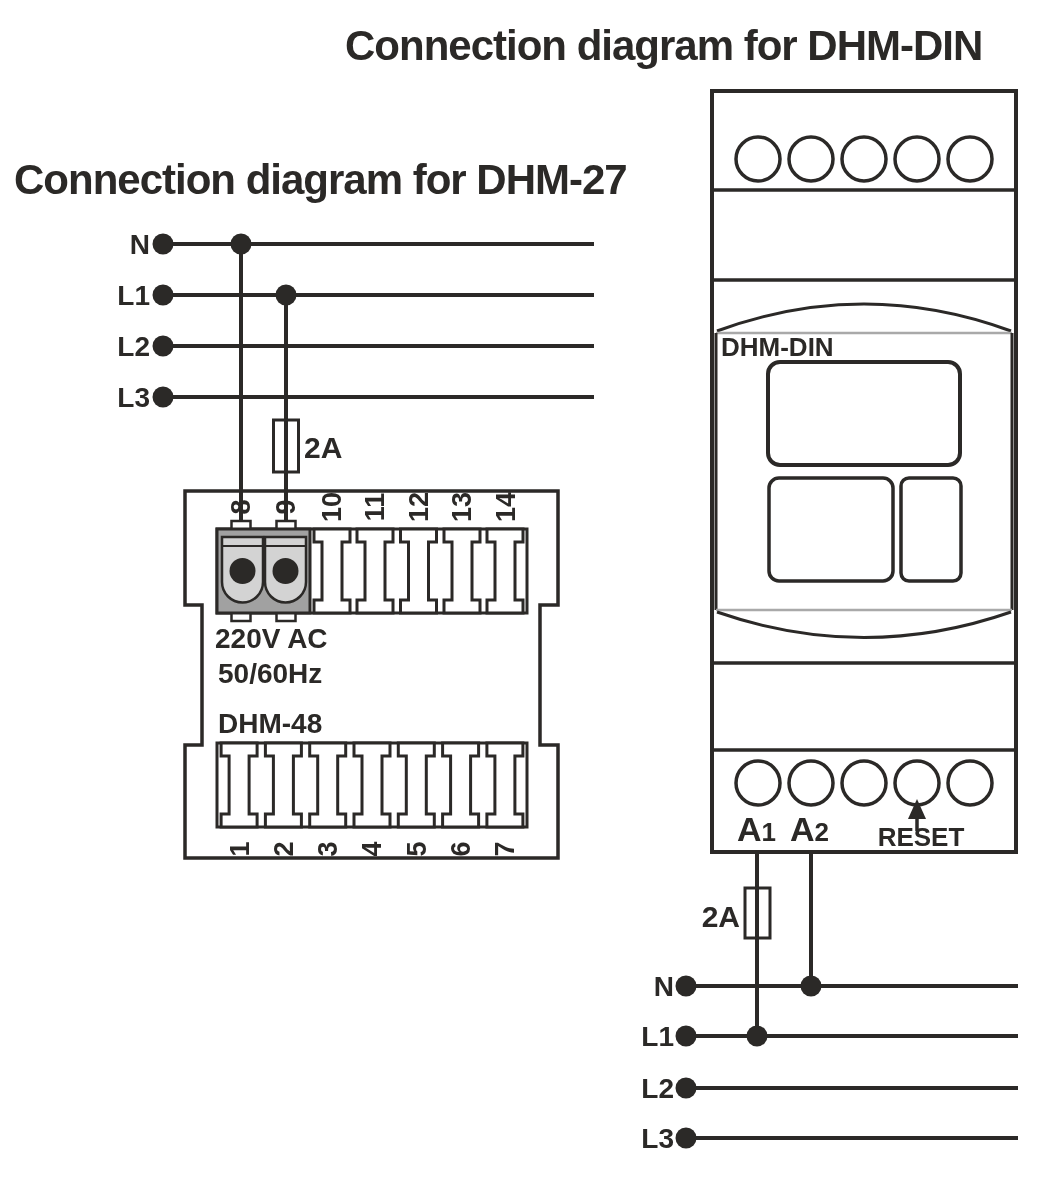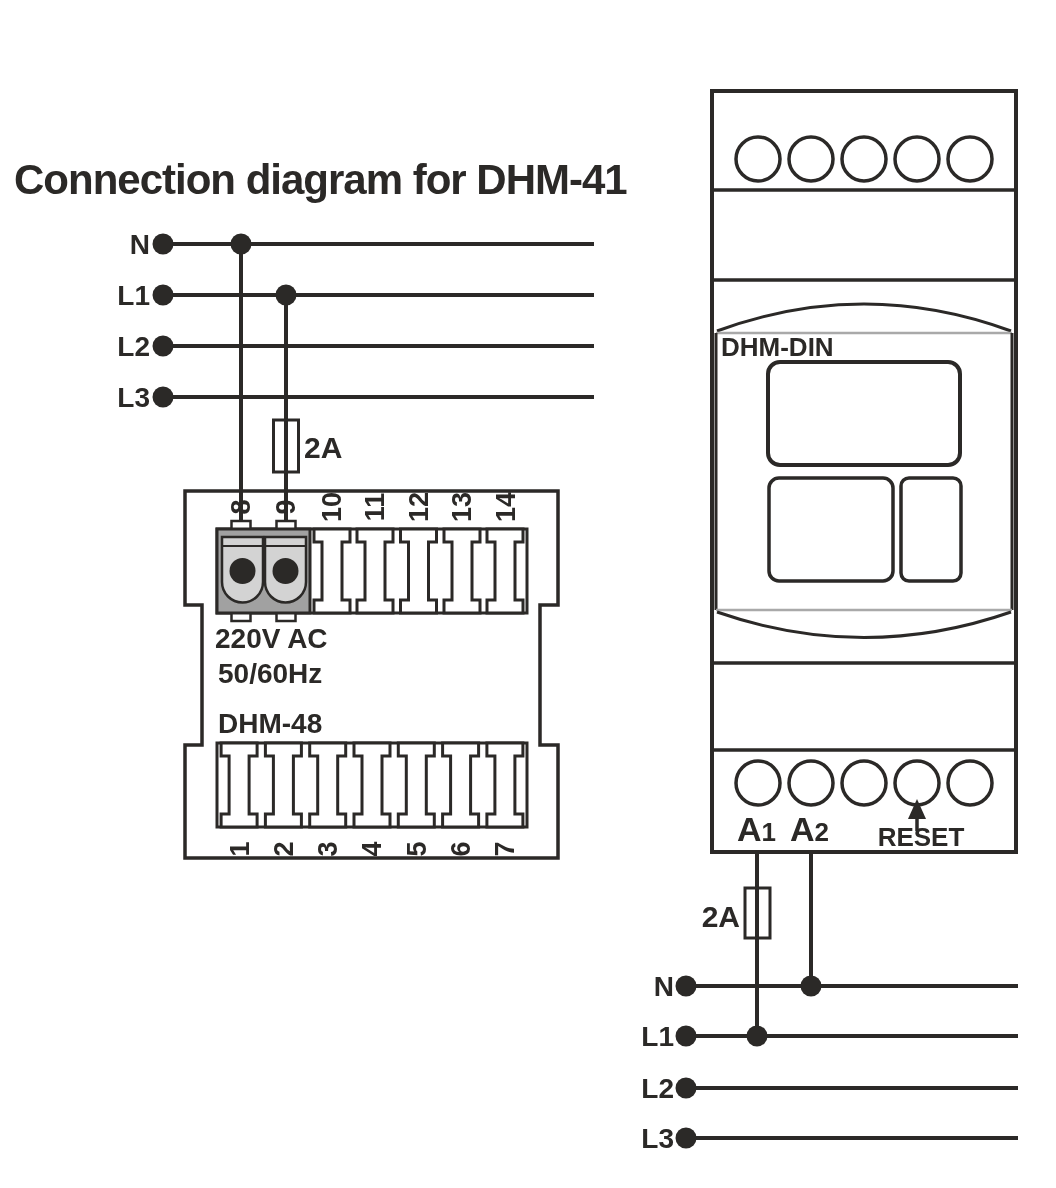--- a/index.html
+++ b/index.html
@@ -39,21 +39,22 @@
   .f30{font-size:30px;}
   .f27{font-size:27px;}
   .f26{font-size:26px;}
   .f34{font-size:34px;}
 </style>
 </head>
 <body>
 
 <div class="canvas">
 
-  <div class="title title-48">Connection diagram for DHM-41</div>
+  <div class="title title-din">Connection diagram for DHM-DIN</div>
+  <div class="title title-48">Connection diagram for DHM-27</div>
 
   <svg width="1056" height="1188" viewBox="0 0 1056 1188">
     <defs>
       <path id="ibeam" d="M0,0 H36 V13 H28 V71 H36 V84 H0 V71 H8 V13 H0 Z"></path>
     </defs>
 
     <g>
 
       <line class="busline" x1="163" y1="244" x2="594" y2="244"></line>
       <line class="busline" x1="163" y1="295" x2="594" y2="295"></line>

